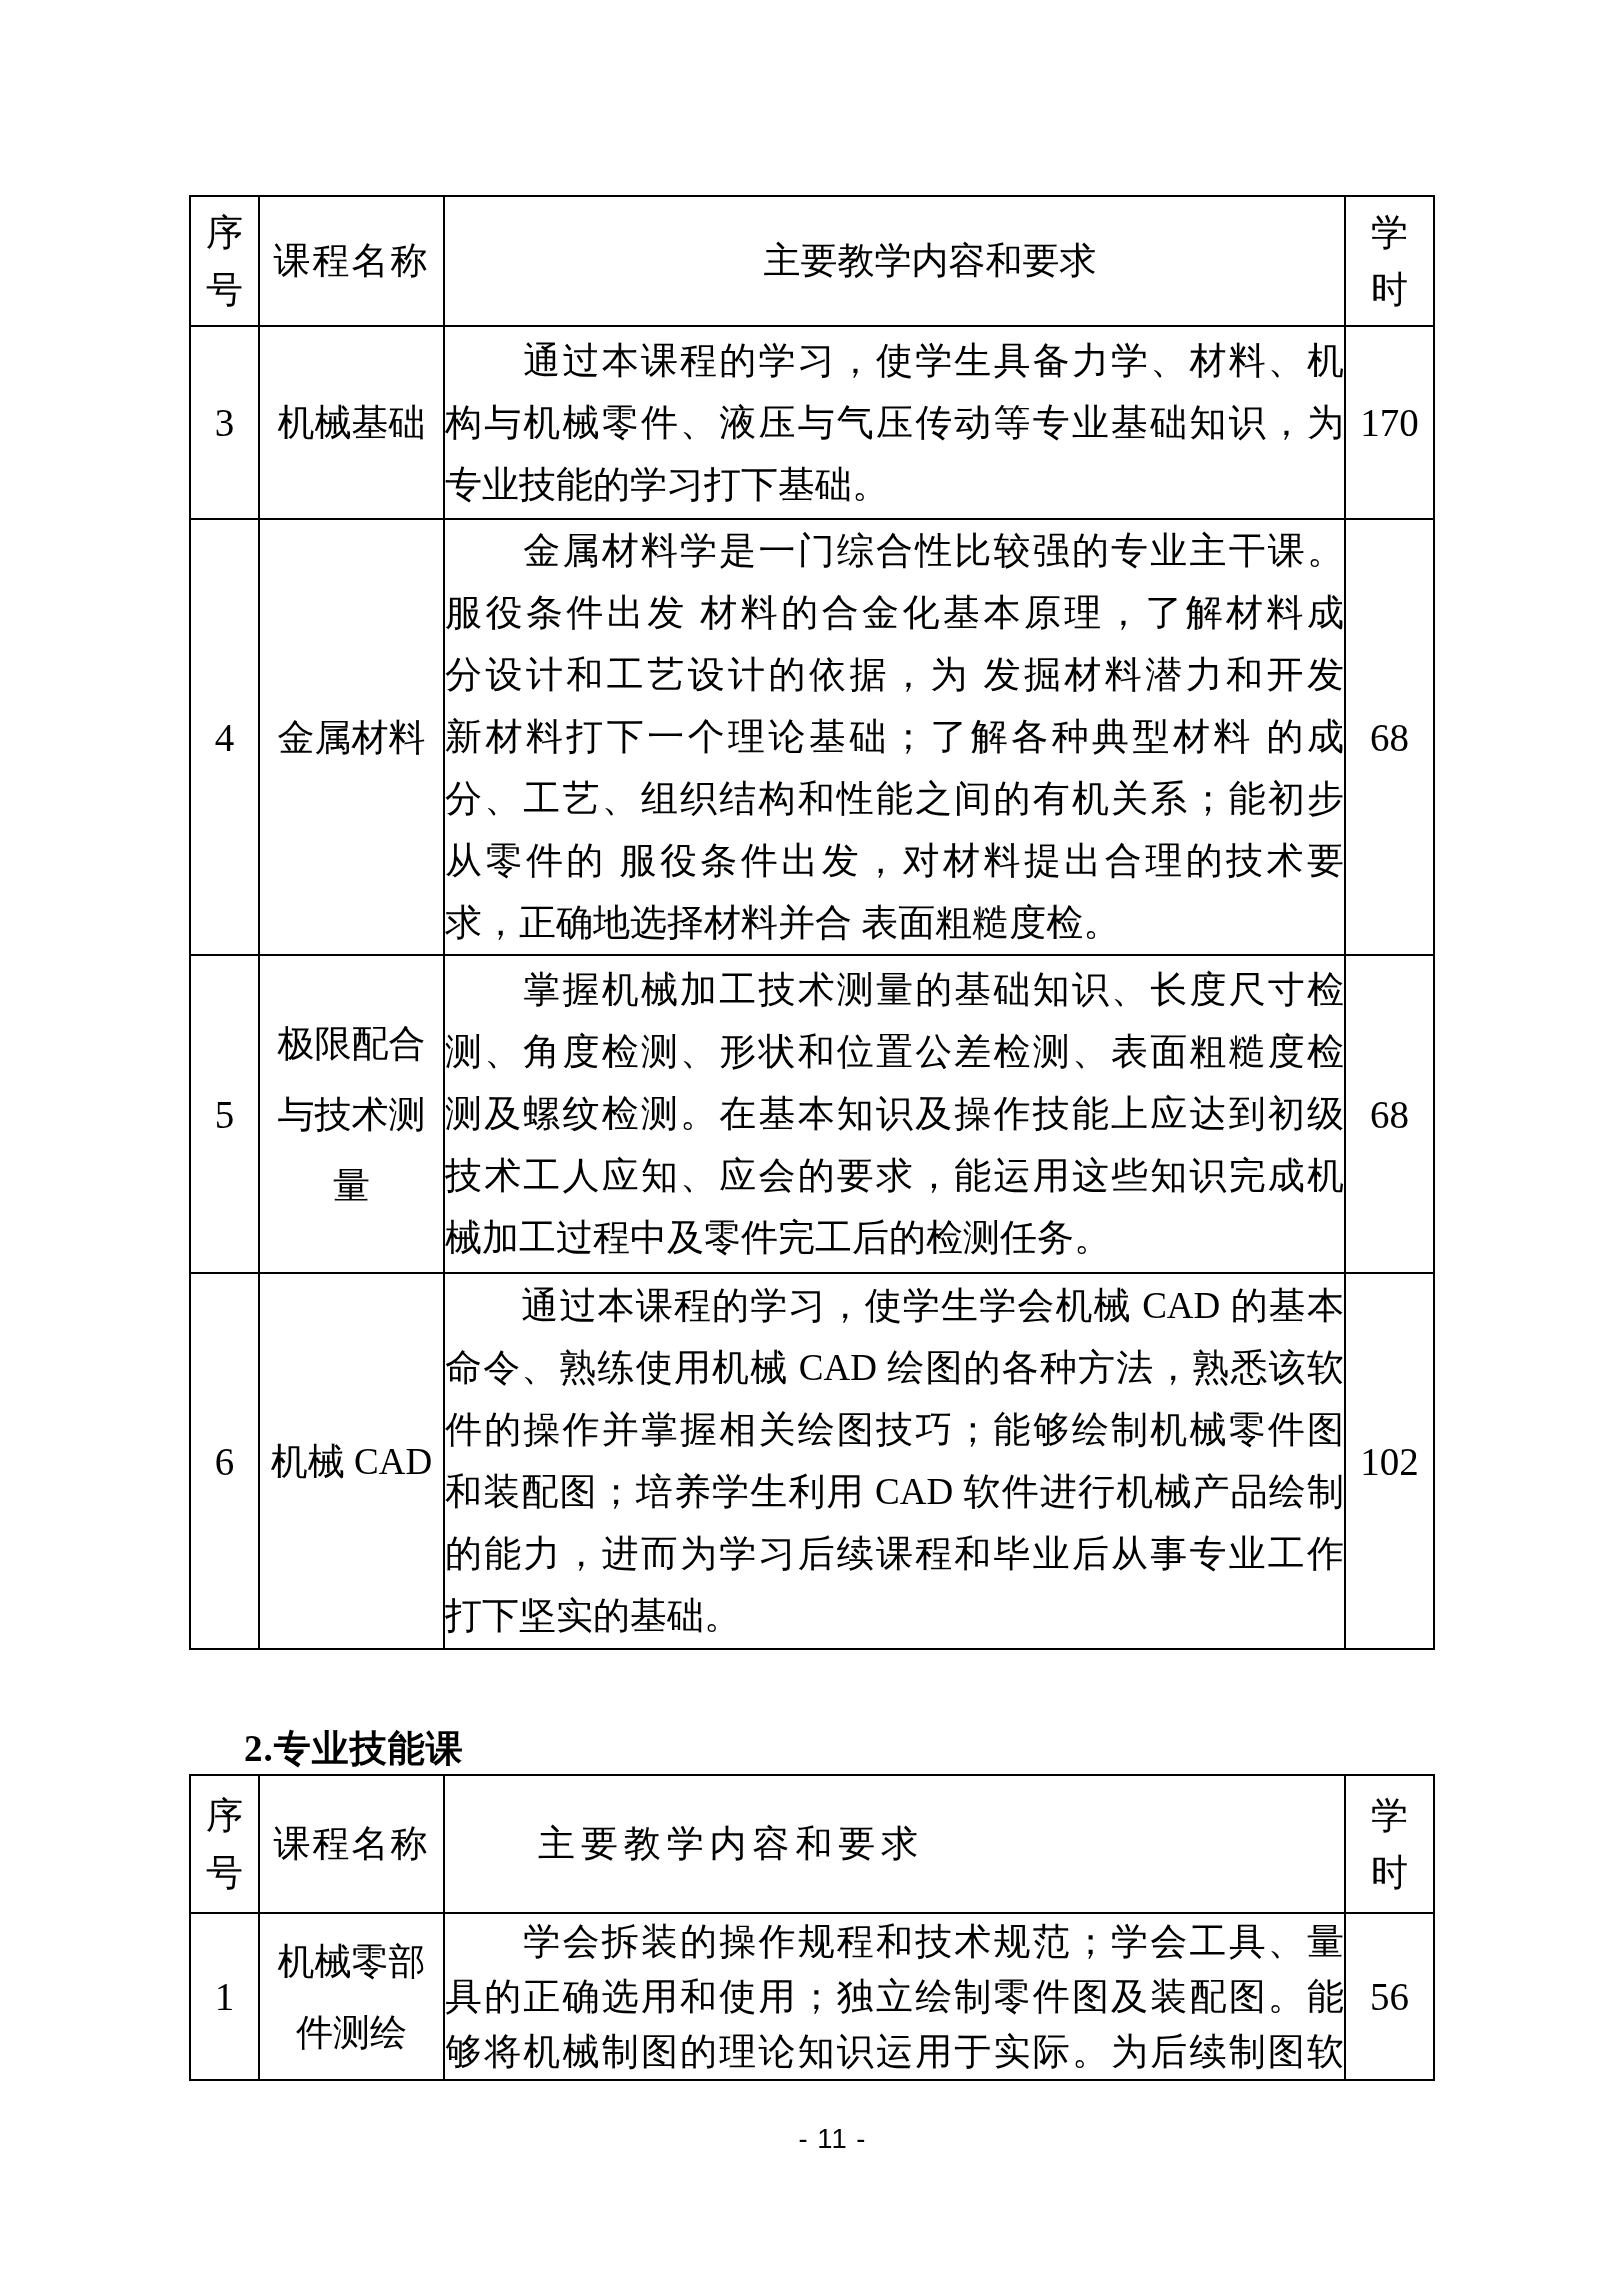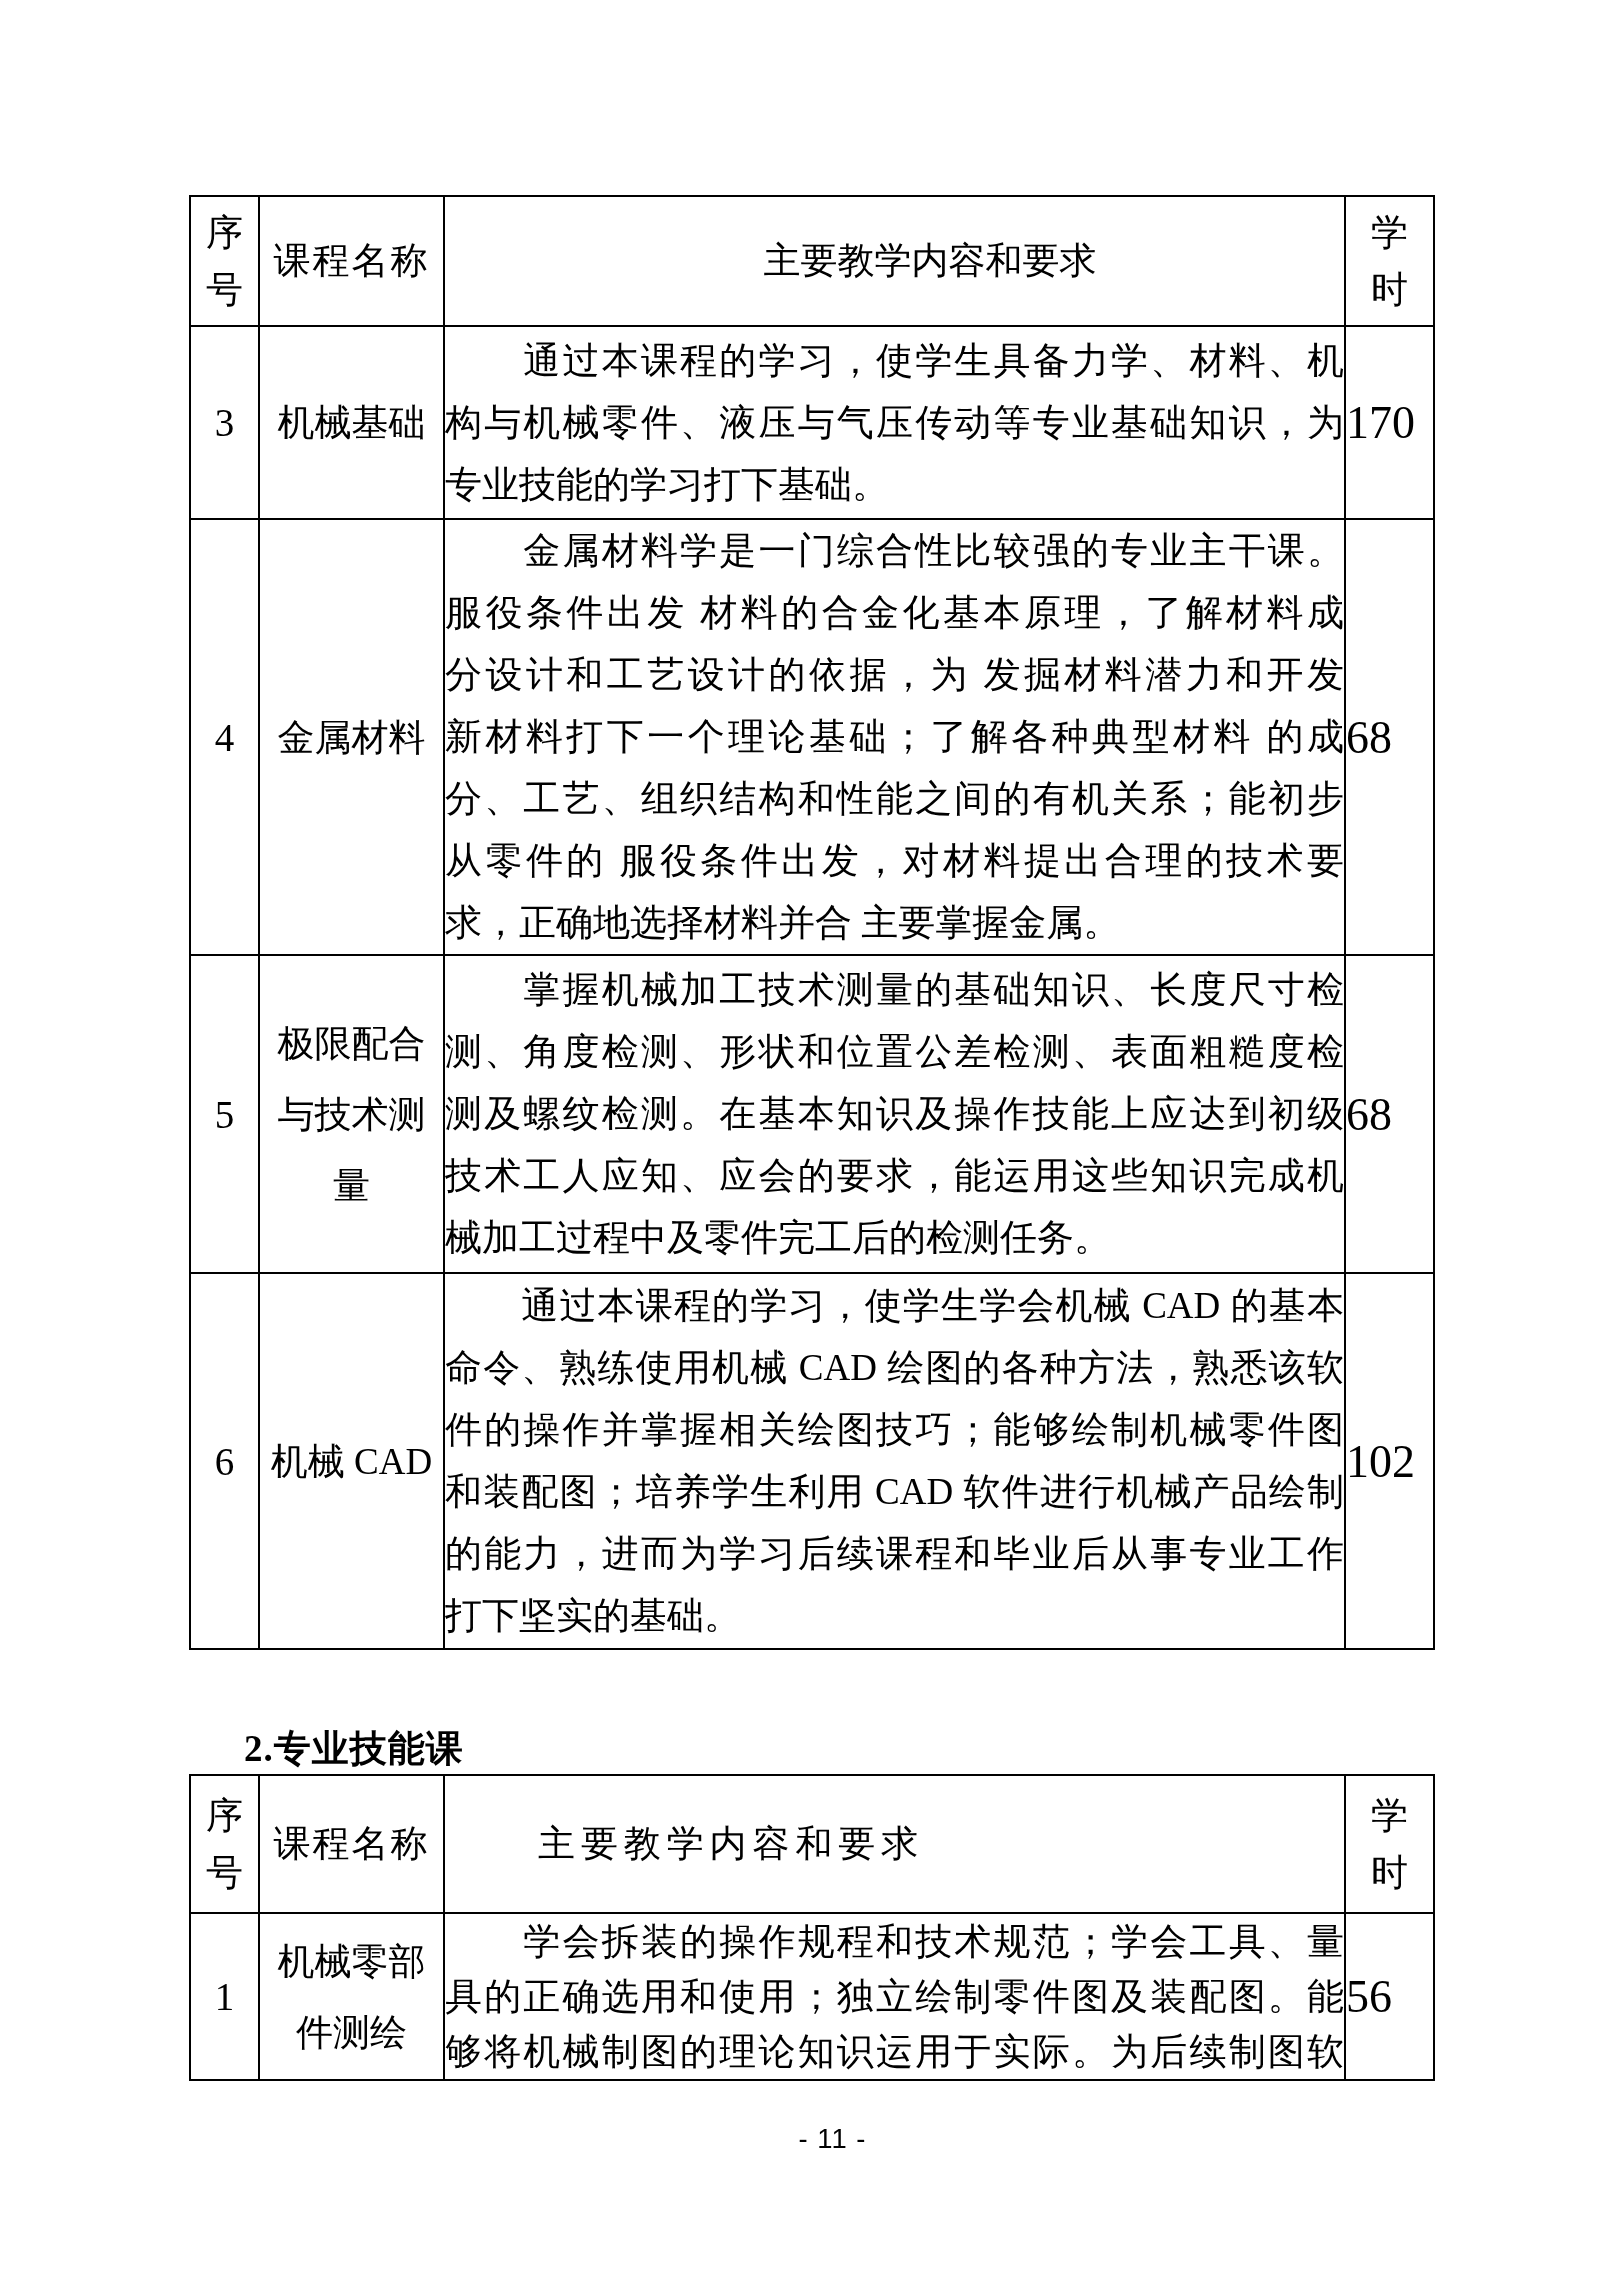--- a/index.html
+++ b/index.html
@@ -53,21 +53,21 @@
   .h-content{text-align:center;border-radius:22px;}
   #t1 .h-content{padding-left:71px;}
   #t2 .h-content{text-align:left;padding-left:93px;letter-spacing:5.9px;}
   
   #t1 tbody tr:nth-child(1){height:193px;}
   #t1 tbody tr:nth-child(2){height:435px;}
   #t1 tbody tr:nth-child(3){height:318px;}
   #t1 tbody tr:nth-child(4){height:376px;}
   #t2 tbody tr:nth-child(1){height:166px;}
   .c-num{text-align:center;font-size:39px;}
-  .c-hours{font-size:46px;}
+  .c-hours{text-align:center;font-size:39px;}
   .c-course{text-align:center;font-size:37px;}
   .course-line{line-height:71px;white-space:nowrap;}
   .c-content{padding:0 25.5px;}
   .c-content .line{
     font-size:37px;
     line-height:62px;
     text-align:justify;
     text-align-last:justify;
     overflow:visible;
   }
@@ -135,21 +135,21 @@
           <td class="c-course">
             <div class="course-line">金属材料</div>
           </td>
           <td class="c-content">
             <div class="line">　　金属材料学是一门综合性比较强的专业主干课。</div>
             <div class="line">服役条件出发 材料的合金化基本原理，了解材料成</div>
             <div class="line">分设计和工艺设计的依据，为 发掘材料潜力和开发</div>
             <div class="line">新材料打下一个理论基础；了解各种典型材料 的成</div>
             <div class="line">分、工艺、组织结构和性能之间的有机关系；能初步</div>
             <div class="line">从零件的 服役条件出发，对材料提出合理的技术要</div>
-            <div class="line line-end">求，正确地选择材料并合 主要掌握金属。</div>
+            <div class="line line-end">求，正确地选择材料并合 表面粗糙度检。</div>
           </td>
           <td class="c-hours">68</td>
         </tr>
         <tr>
           <td class="c-num">5</td>
           <td class="c-course">
             <div class="course-line">极限配合</div>
             <div class="course-line">与技术测</div>
             <div class="course-line">量</div>
           </td>

